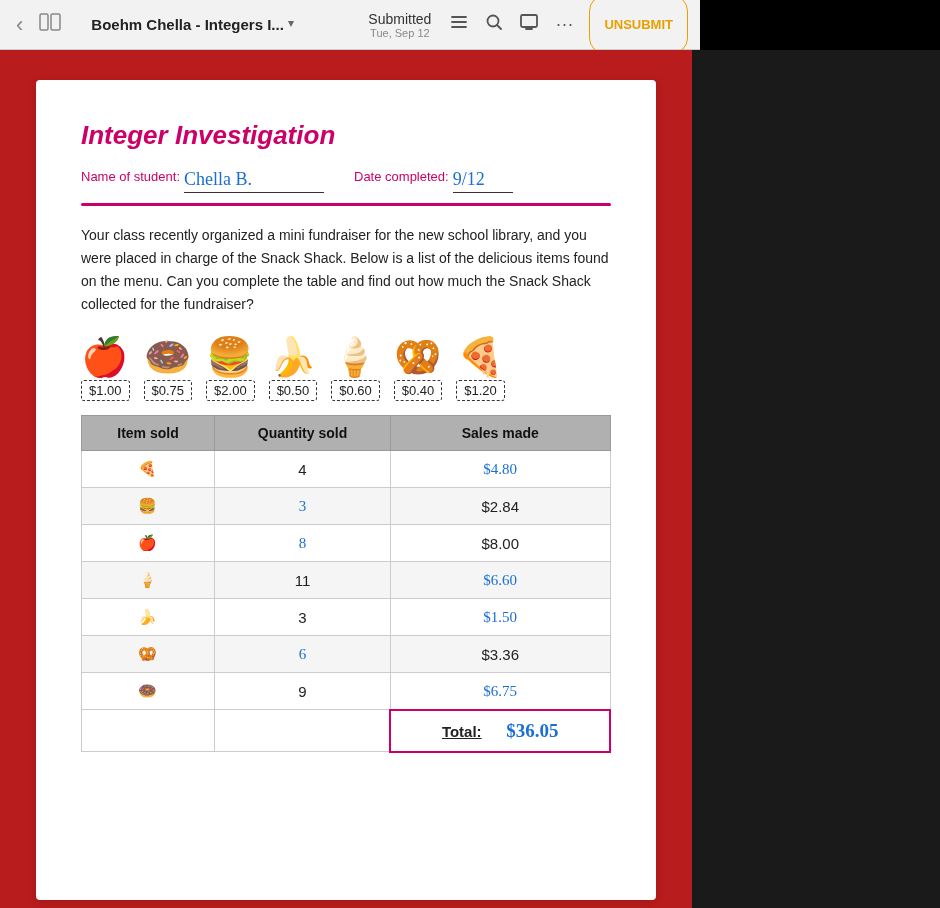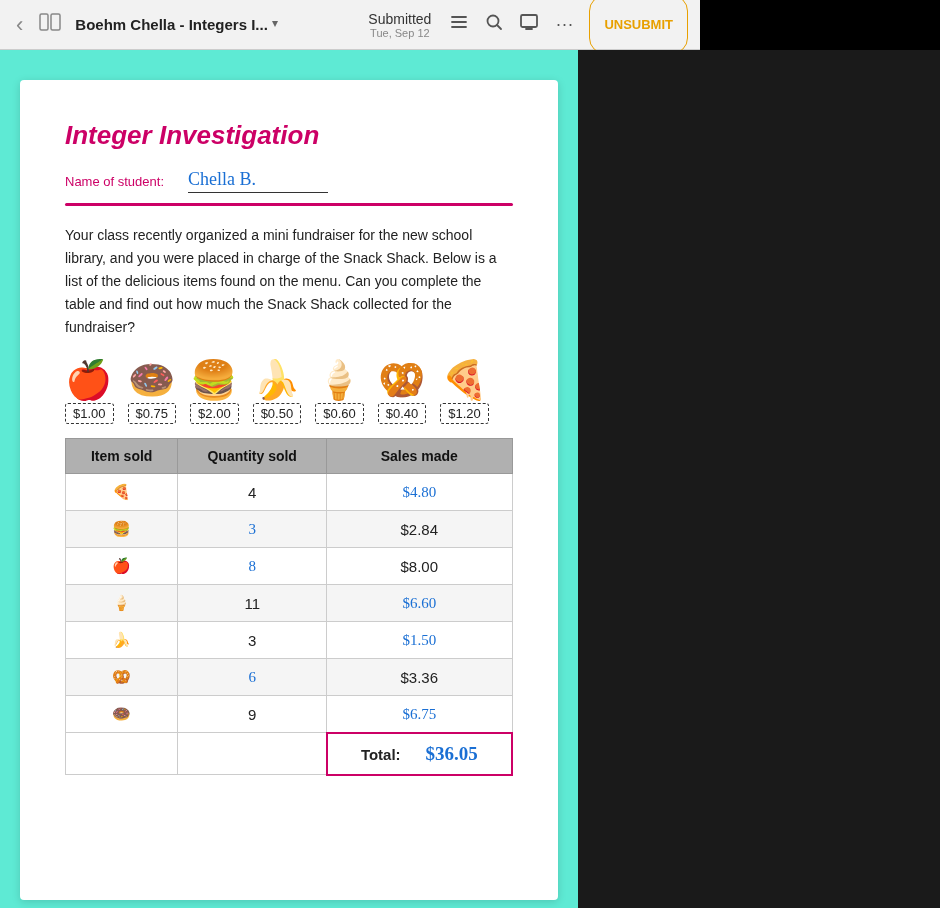--- a/index.html
+++ b/index.html
@@ -38,20 +38,21 @@
       color: #888;
       cursor: pointer;
       padding: 4px;
       margin-right: 2px;
     }
 
     .topbar-title-area {
       display: flex;
       gap: 4px;
       flex: 1;
+      margin-left: 16px;
     }
 
     .topbar-title {
       font-size: 15px;
       font-weight: 600;
       color: #222;
     }
 
     .topbar-chevron {
       font-size: 12px;
@@ -101,26 +102,26 @@
 
     
     .main-layout {
       display: flex;
       flex: 1;
       overflow: hidden;
     }
 
     
     .document-area {
-      width: 578px;
-      background: #5eead4;
+      width: 692px;
+      background: #b91c1c;
       overflow-y: auto;
       display: flex;
       justify-content: center;
-      padding: 30px 20px;
+      padding: 30px 28px;
     }
 
     .page {
       background: #fff;
       width: 620px;
       min-height: 820px;
       padding: 40px 45px 40px 45px;
       box-shadow: 0 2px 8px rgba(0,0,0,0.15);
       border-radius: 4px;
     }
@@ -142,22 +143,22 @@
 
     .student-info {
       display: flex;
       align-items: flex-end;
       gap: 30px;
       margin-bottom: 6px;
     }
 
     .info-field {
       display: flex;
-      align-items: center;
-      gap: 24px;
+      align-items: flex-start;
+      gap: 4px;
     }
 
     .info-label {
       font-size: 13px;
       color: #cc0066;
       white-space: nowrap;
       font-weight: 500;
     }
 
     .info-value {
@@ -267,20 +268,21 @@
 
     .total-cell {
       border: 2.5px solid #cc0066 !important;
       font-size: 16px;
       font-weight: 600;
     }
 
     .total-label {
       color: #222;
       font-weight: 700;
+      text-decoration: underline;
     }
 
     .total-value {
       color: #1a6fd4;
       font-family: "Segoe Script", "Brush Script MT", cursive;
       font-size: 19px;
       margin-left: 20px;
     }
   </style>
 </head>
@@ -332,20 +334,24 @@
   <div class="document-area">
     <div class="page">
 
       <div class="page-title">Integer Investigation</div>
 
       <div class="student-info">
         <div class="info-field">
           <span class="info-label">Name of student:</span>
           <span class="info-value">Chella B.</span>
         </div>
+        <div class="info-field">
+          <span class="info-label">Date completed:</span>
+          <span class="info-value info-value-short">9/12</span>
+        </div>
       </div>
 
       <div class="divider-line"></div>
 
       <p class="description">Your class recently organized a mini fundraiser for the new school library, and you were placed in charge of the Snack Shack. Below is a list of the delicious items found on the menu. Can you complete the table and find out how much the Snack Shack collected for the fundraiser?</p>
 
       <div class="food-icons-row">
 
       <div class="food-icon-item">
     <span class="food-emoji">🍎</span>

